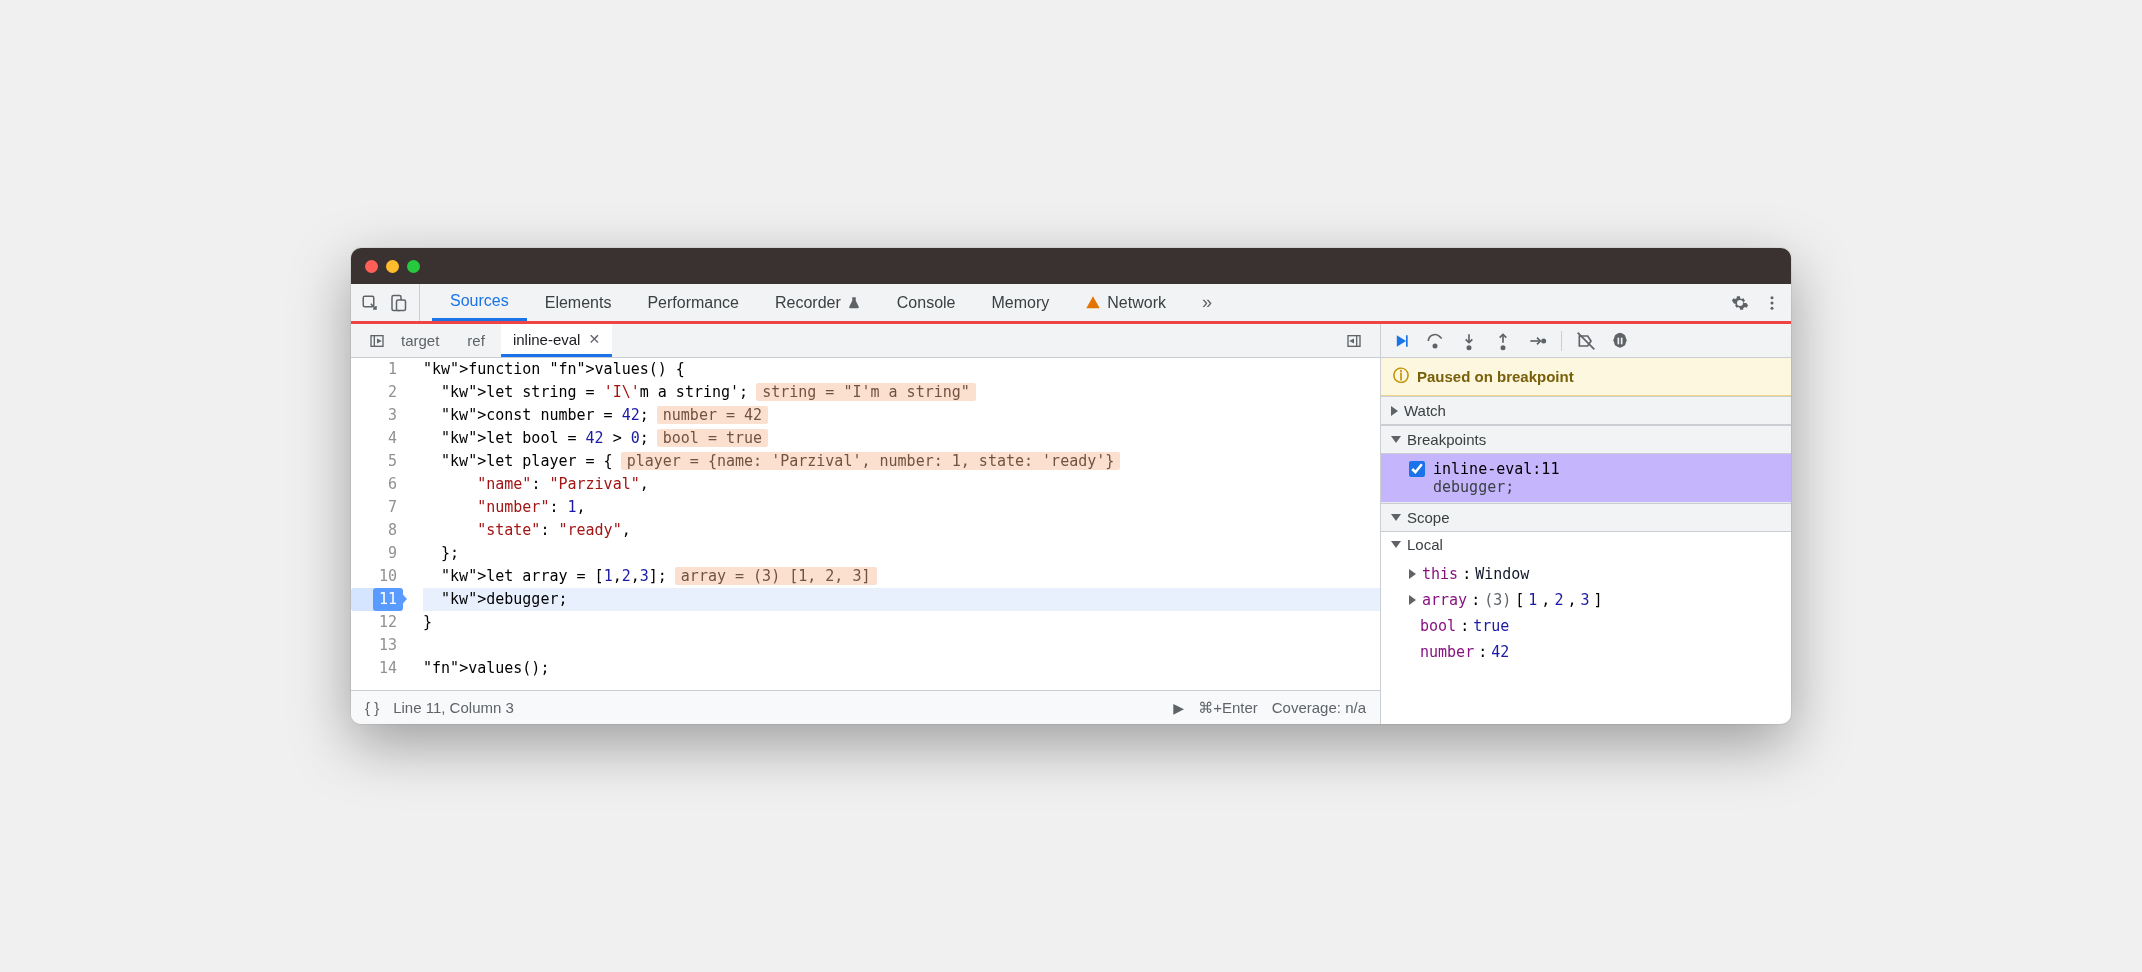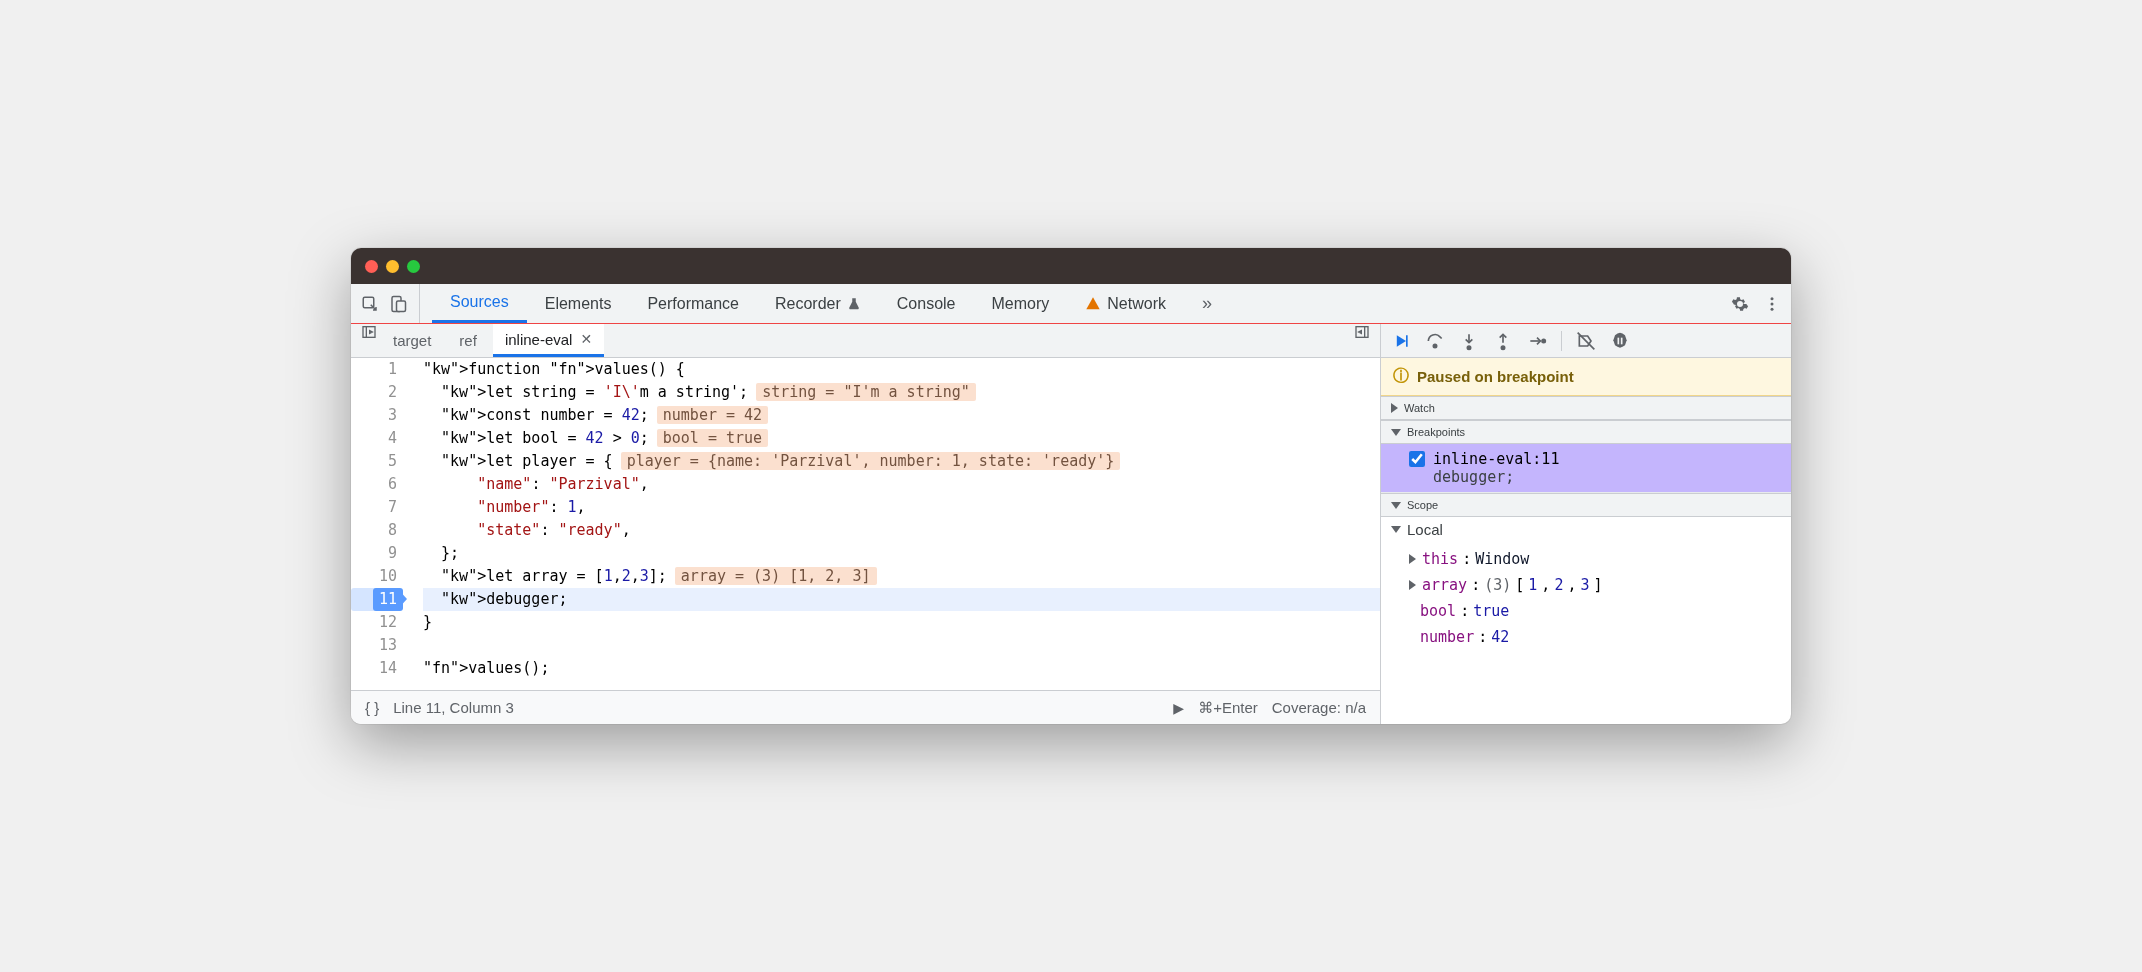--- a/index.html
+++ b/index.html
@@ -31,21 +31,21 @@
 .tl { width: 13px; height: 13px; border-radius: 50%; }
 .tl.red { background: #ff5f56; }
 .tl.yellow { background: #ffbd2e; }
 .tl.green { background: #27c93f; }
 .titlebar .title {
   position: absolute; left: 0; right: 0; text-align: center;
   color: #d8d2d0; font-size: 14px; font-weight: 600;
   pointer-events: none;
 }
 .tabbar {
-  background: #f1f3f4; border-bottom: 1px solid #ef4444;
+  background: #f1f3f4; border-bottom: 3px solid #ef4444;
   display: flex; align-items: center; height: 40px; padding: 0 10px;
 }
 .tabbar .left-icons { display: flex; gap: 10px; align-items: center; padding-right: 12px; border-right: 1px solid #cacdd1; height: 100%; }
 .tabs { display: flex; align-items: center; gap: 0; margin-left: 12px; height: 100%; flex: 1; }
 .tab {
   padding: 0 18px; height: 100%; display: flex; align-items: center;
   font-size: 16px; color: #3b4043; cursor: pointer; gap: 6px;
 }
 .tab.active { color: #1a73e8; border-bottom: 3px solid #1a73e8; font-weight: 500; }
 .tabbar .right-icons { display: flex; gap: 14px; align-items: center; padding-left: 12px; height: 100%; }
@@ -53,21 +53,21 @@
 .icon svg { width: 100%; height: 100%; }
 .warn-icon { color: #e37400; }
 .chevrons { font-size: 18px; color: #5f6368; }
 
 .body { display: flex; height: 400px; }
 .left-pane { flex: 1; display: flex; flex-direction: column; border-right: 1px solid #cacdd1; min-width: 0; }
 .right-pane { width: 410px; display: flex; flex-direction: column; overflow-y: auto; }
 
 .file-tabs {
   background: #f1f3f4; border-bottom: 1px solid #cacdd1;
-  display: flex; align-items: flex-start; height: 34px; padding: 0 10px; gap: 4px;
+  display: flex; align-items: center; height: 34px; padding: 0 18px; gap: 4px;
 }
 .file-tab { padding: 0 12px; height: 100%; display: flex; align-items: center; font-size: 15px; color: #5f6368; cursor: pointer; gap: 8px; }
 .file-tab.active { background: #fff; color: #202124; border-bottom: 3px solid #1a73e8; }
 .close-x { font-size: 14px; color: #5f6368; }
 .file-tabs .spacer { flex: 1; }
 .nav-icon { width: 16px; height: 16px; }
 
 .code-area { flex: 1; display: flex; overflow: hidden; font-family: Menlo, Monaco, Consolas, monospace; font-size: 15px; line-height: 23px; background: #fff; position: relative; }
 .gutter { width: 60px; text-align: right; padding-right: 14px; color: #919191; user-select: none; background: #fff; position: relative; }
 .gutter .ln { height: 23px; position: relative; }
@@ -104,21 +104,21 @@
 
 .pause-banner {
   background: #fef7e0; border-bottom: 1px solid #f1d68a;
   padding: 8px 12px; display: flex; align-items: center; gap: 8px;
   font-size: 15px; color: #78600a; font-weight: 600;
 }
 .pause-banner .info-icon { color: #c29508; font-size: 16px; }
 
 .section-header {
   background: #f1f3f4; border-bottom: 1px solid #cacdd1; border-top: 1px solid #cacdd1;
-  padding: 5px 10px; font-size: 11px; color: #3b4043;
+  padding: 5px 10px; font-size: 15px; color: #3b4043;
   display: flex; align-items: center; gap: 6px;
 }
 .tri { width: 0; height: 0; display: inline-block; }
 .tri.right { border-top: 5px solid transparent; border-bottom: 5px solid transparent; border-left: 7px solid #5f6368; }
 .tri.down { border-left: 5px solid transparent; border-right: 5px solid transparent; border-top: 7px solid #5f6368; }
 
 .bp-item {
   background: #c4b5fd; padding: 6px 10px 6px 28px; font-size: 15px;
   font-family: Menlo, Monaco, Consolas, monospace;
   border-bottom: 1px solid #e8eaed;

